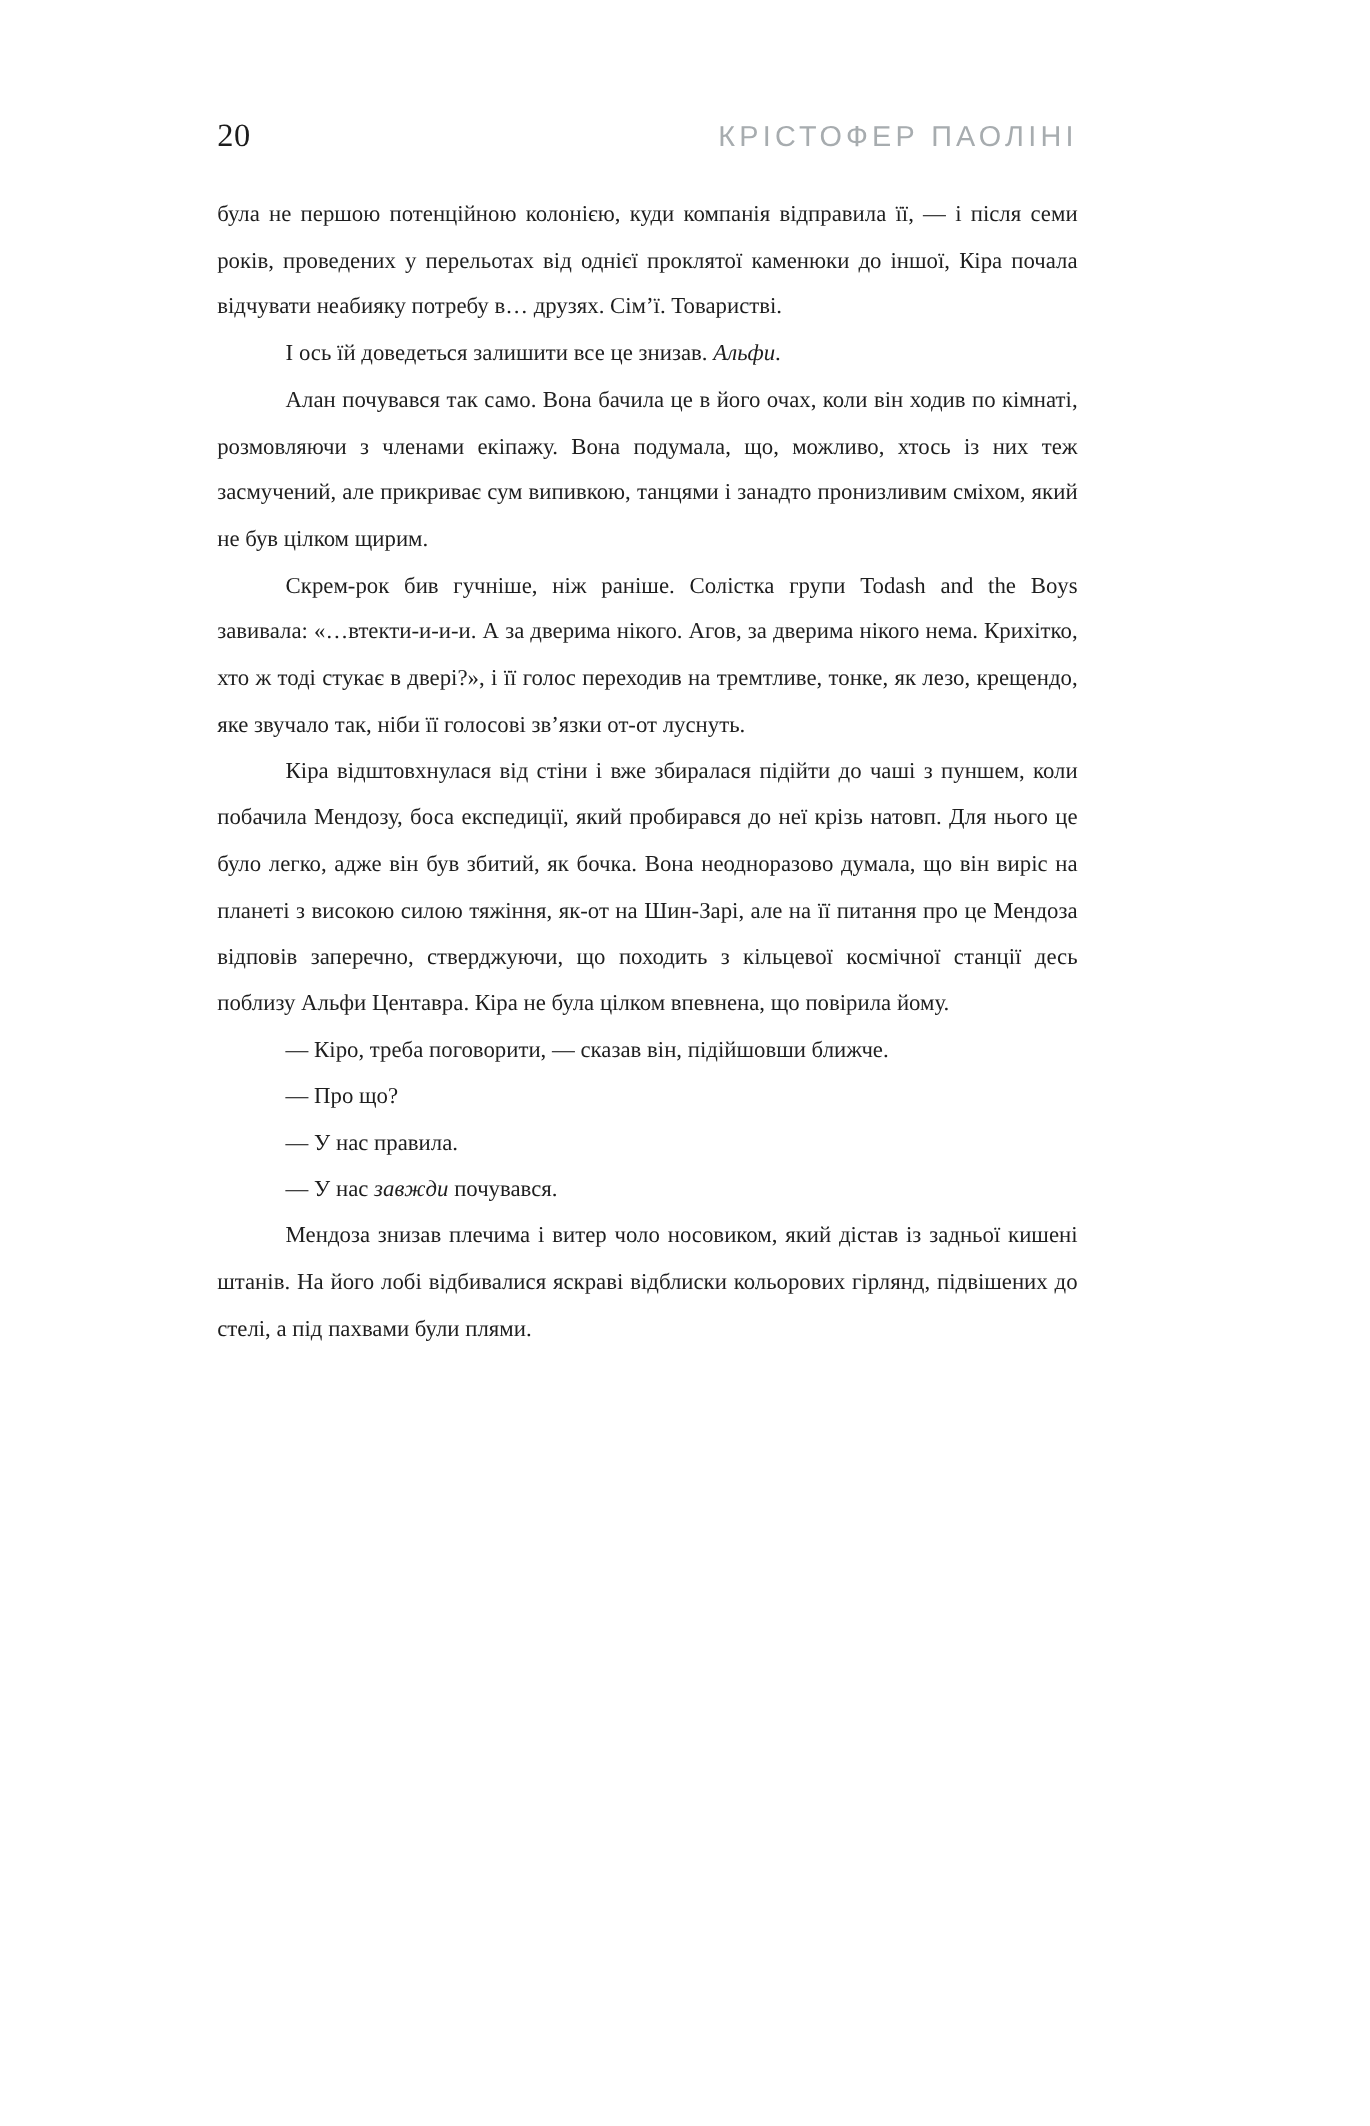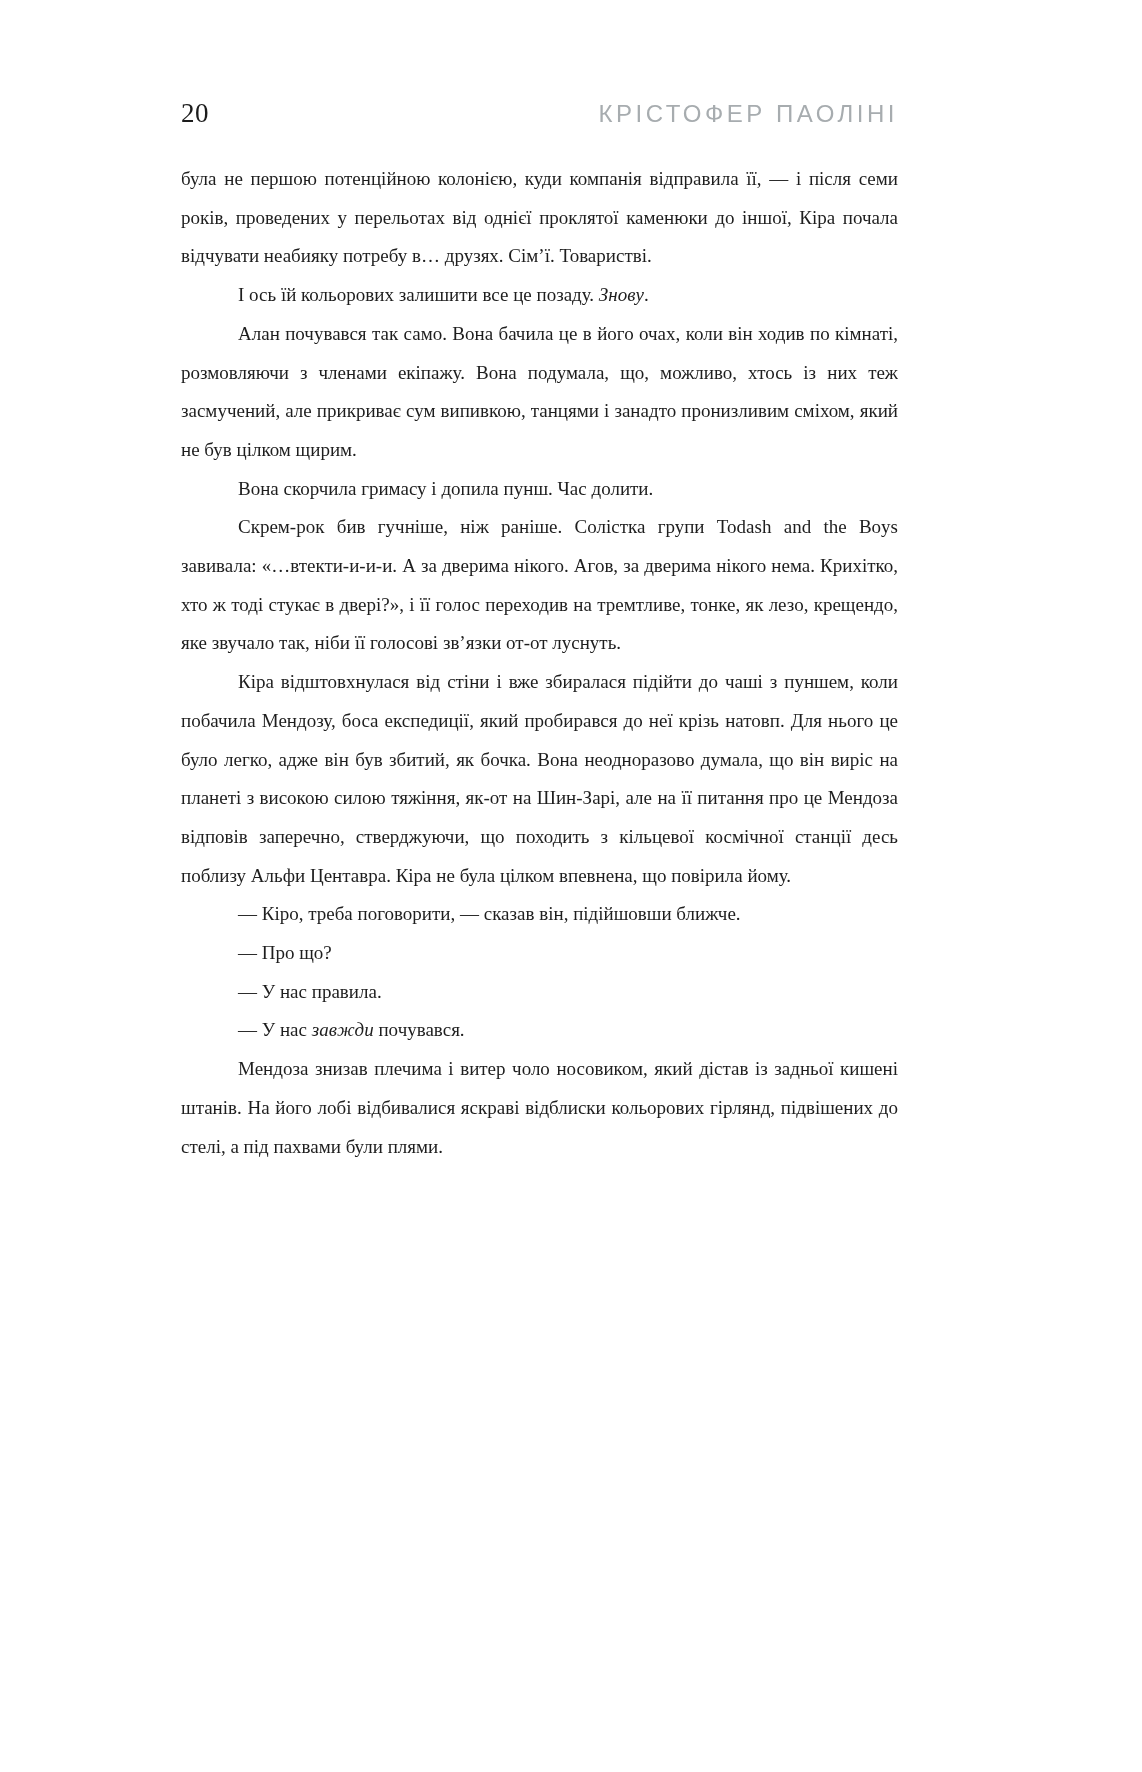--- a/index.html
+++ b/index.html
@@ -66,23 +66,22 @@
 </head>
 <body>
 
 <div class="page">
   <div class="page-header">
     <span class="page-number">20</span>
     <span class="running-title">КРІСТОФЕР ПАОЛІНІ</span>
   </div>
   <div class="text-block">
       <p><span>була не першою потенційною колонією, куди компанія від­правила її, — і після семи років, проведених у перельотах від однієї проклятої каменюки до іншої, Кіра почала відчувати неабияку потребу в… друзях. Сім’ї. Товаристві.</span></p>
-      <p class="indent"><span>І ось їй кольорових залишити все це позаду. </span><em>Знову</em><span>.</span></p>
+      <p class="indent"><span>І ось їй доведеться залишити все це знизав. </span><em>Альфи</em><span>.</span></p>
       <p class="indent"><span>Алан почувався так само. Вона бачила це в його очах, коли він ходив по кімнаті, розмовляючи з членами екіпажу. Вона подумала, що, можливо, хтось із них теж засмучений, але прикриває сум випивкою, танцями і занадто пронизли­вим сміхом, який не був цілком щирим.</span></p>
-      <p class="indent"><span>Вона скорчила гримасу і допила пунш. Час долити.</span></p>
       <p class="indent"><span>Скрем-рок бив гучніше, ніж раніше. Солістка групи Todash and the Boys завивала: «…втекти-и-и-и. А за дверима нікого. Агов, за дверима нікого нема. Крихітко, хто ж тоді стукає в двері?», і її голос переходив на тремтливе, тонке, як лезо, крещендо, яке звучало так, ніби її голосові зв’язки от-от луснуть.</span></p>
       <p class="indent"><span>Кіра відштовхнулася від стіни і вже збиралася підійти до чаші з пуншем, коли побачила Мендозу, боса експедиції, який пробирався до неї крізь натовп. Для нього це було легко, адже він був збитий, як бочка. Вона неодноразово думала, що він виріс на планеті з високою силою тяжіння, як-от на Шин-Зарі, але на її питання про це Мендоза від­повів заперечно, стверджуючи, що походить з кільцевої космічної станції десь поблизу Альфи Центавра. Кіра не була цілком впевнена, що повірила йому.</span></p>
       <p class="indent"><span>— Кіро, треба поговорити, — сказав він, підійшовши ближче.</span></p>
       <p class="indent"><span>— Про що?</span></p>
       <p class="indent"><span>— У нас правила.</span></p>
       <p class="indent"><span>— У нас </span><em>завжди</em><span> почувався.</span></p>
       <p class="indent"><span>Мендоза знизав плечима і витер чоло носовиком, який дістав із задньої кишені штанів. На його лобі відбивалися яскраві відблиски кольорових гірлянд, підвішених до стелі, а під пахвами були плями.</span></p>
     </div>
 </div>
 

